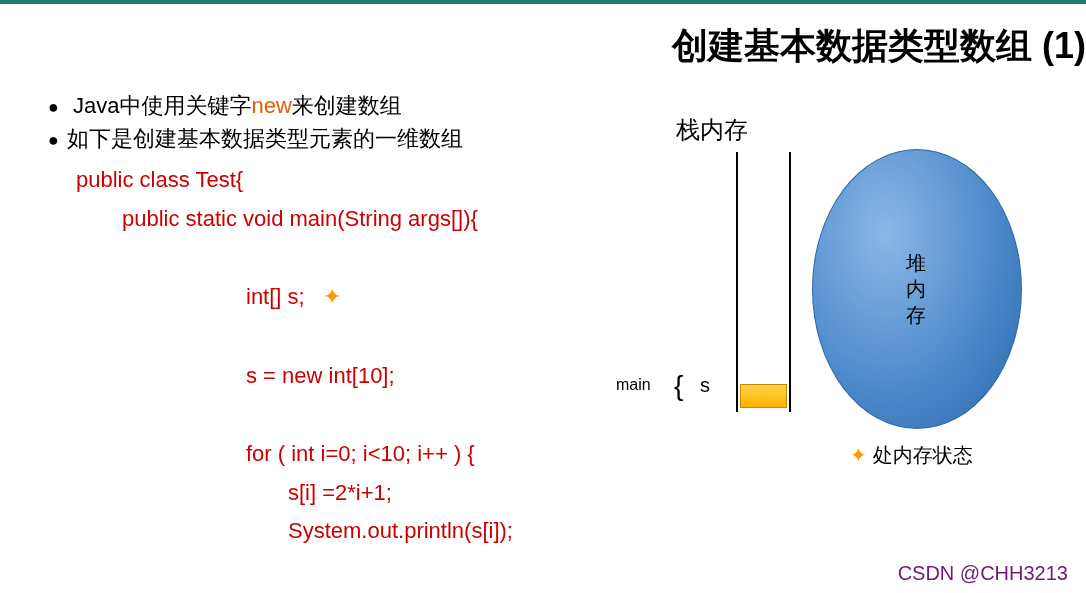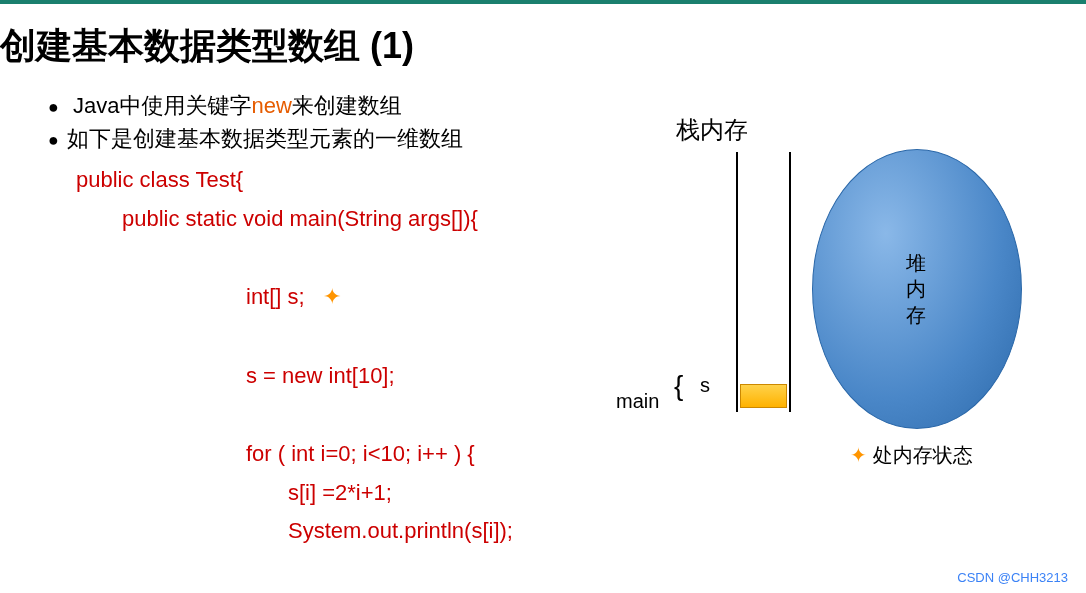--- a/index.html
+++ b/index.html
@@ -5,21 +5,21 @@
     * { margin: 0; padding: 0; box-sizing: border-box; }
     body {
       width: 1086px;
       height: 593px;
       background: #fff;
       font-family: "Microsoft YaHei", Arial, sans-serif;
       position: relative;
       border-top: 4px solid #1a7f6e;
     }
     .title {
-      text-align: left;
+      text-align: right;
       font-size: 36px;
       font-weight: bold;
       margin-top: 18px;
       margin-bottom: 18px;
     }
     .content {
       position: relative;
       padding-left: 48px;
     }
     .bullet-list {
@@ -89,23 +89,23 @@
       border: 1px solid #cc8800;
     }
     .s-label {
       position: absolute;
       top: 260px;
       left: 74px;
       font-size: 20px;
     }
     .main-label {
       position: absolute;
-      top: 276px;
+      top: 262px;
       left: -10px;
-      font-size: 20px;
+      font-size: 16px;
     }
     .brace {
       position: absolute;
       top: 256px;
       left: 48px;
       font-size: 28px;
     }
     .heap-oval {
       position: absolute;
       top: 35px;
@@ -133,22 +133,22 @@
       position: absolute;
       top: 328px;
       left: 224px;
       font-size: 20px;
     }
     .legend-star { color: #ff9500; margin-right: 6px; }
     .watermark {
       position: absolute;
       bottom: 8px;
       right: 18px;
-      font-size: 13px;
-      color: #3b82f6;
+      font-size: 20px;
+      color: #701a75;
       font-family: Arial;
     }
   </style>
 </head>
 <body>
 
 <div class="title">创建基本数据类型数组 (1)</div>
 
 <div class="content">
   <ul class="bullet-list">

